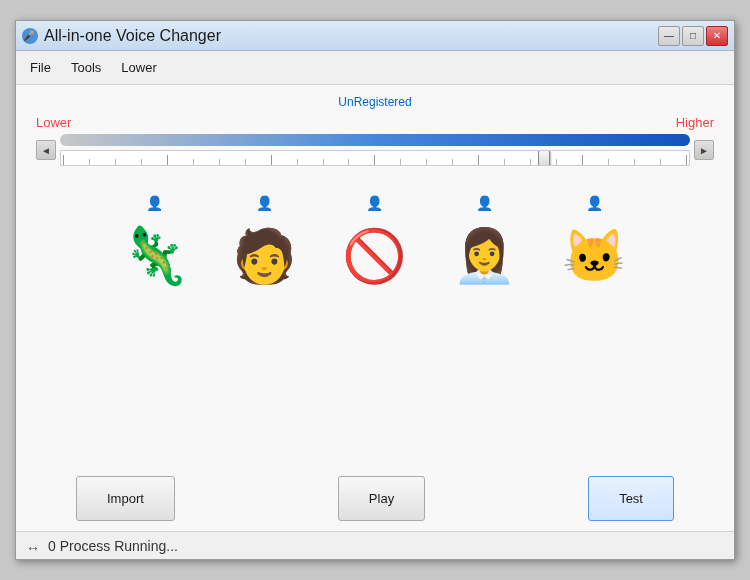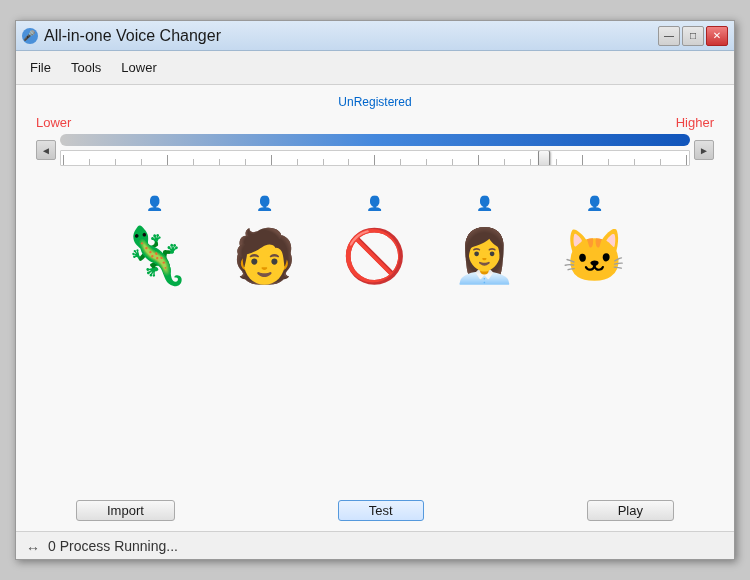--- a/index.html
+++ b/index.html
@@ -210,21 +210,21 @@
       font-size: 56px;
       line-height: 1;
     }
     .buttons-section {
       display: flex;
       justify-content: space-between;
       padding: 0 40px;
       margin-top: 10px;
     }
     .app-btn {
-      padding: 2px 30px;
+      padding: 14px 30px;
       background: linear-gradient(to bottom, #f8f8f8, #e0e0e0);
       border: 1px solid #aaa;
       border-radius: 3px;
       cursor: pointer;
       font-size: 13px;
       color: #1a1a1a;
     }
     .app-btn.active {
       border-color: #5599dd;
       background: linear-gradient(to bottom, #e8f2ff, #d0e4ff);
@@ -349,22 +349,22 @@
         <span class="avatar-person-icon">👤</span>
         <div class="avatar-img" style="font-size:52px;">🐱</div>
       </div>
 
     </div>
 
     <div class="spacer"></div>
 
     <div class="buttons-section">
       <button class="app-btn">Import</button>
+      <button class="app-btn">Play</button>
       <button class="app-btn active">Test</button>
-      <button class="app-btn">Play</button>
     </div>
 
   </div>
 
   <div class="status-bar">
     <span class="status-icon">↔</span>
     <span class="status-text">0 Process Running...</span>
   </div>
 
 </div>

